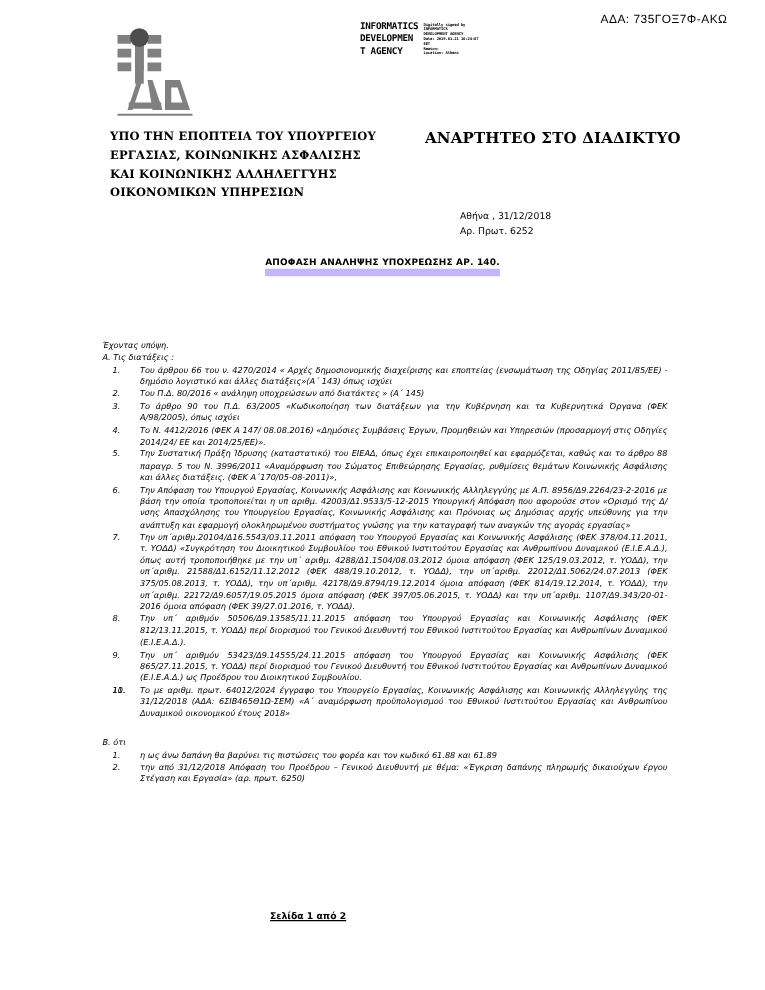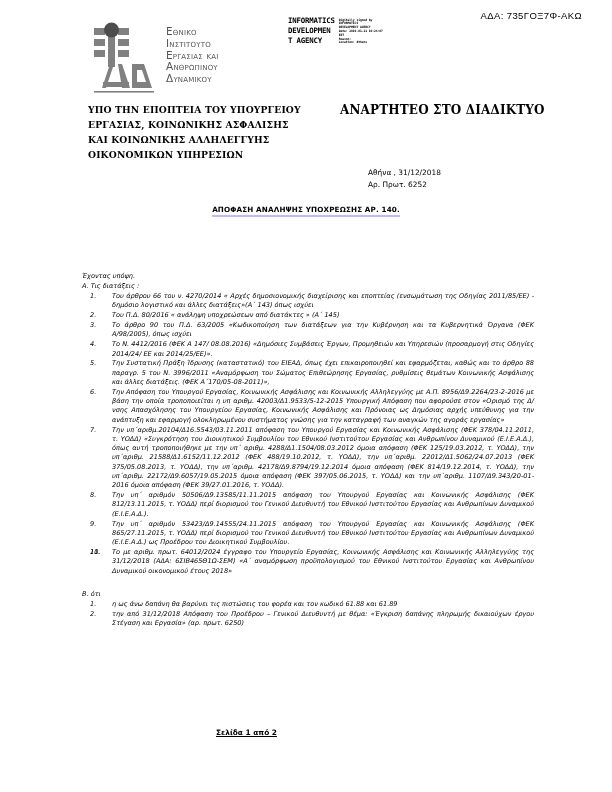--- a/index.html
+++ b/index.html
@@ -126,21 +126,21 @@
     left: 0;
     top: 205px;
     width: 612px;
     text-align: center;
     font-family: "DejaVu Sans", sans-serif;
     font-size: 7.2px;
     font-weight: bold;
     letter-spacing: 0.15px;
   }
   .doc-title span {
-    border-bottom: 2px solid #c4b5fd;
+    border-bottom: 6px solid #c4b5fd;
     padding-bottom: 0.5px;
   }
 
   
   .body-area {
     position: absolute;
     left: 82px;
     top: 228px;
     width: 452px;
     font-family: "DejaVu Sans", sans-serif;
@@ -217,27 +217,20 @@
           <circle cx="19.5" cy="10" r="7.5" fill="#4d4d4d"></circle>
           <path d="M10 68 L18 44 L22 44 L14 68 Z"></path>
           <path d="M26 44 L30 44 L38 68 L30 68 Z"></path>
           <rect x="11" y="62" width="26" height="5"></rect>
           <path d="M40 44 L52 44 L60 68 L40 68 Z"></path>
           <path d="M45 50 L50 50 L54 62 L45 62 Z" fill="#ffffff"></path>
           <rect x="2" y="71" width="60" height="1.6"></rect>
         </g>
       </svg>
     </div>
-    <div class="logo-text">
-      <div class="cap">Εθνικο</div>
-      <div class="cap">Ινστιτουτο</div>
-      <div class="cap">Εργασιασ και</div>
-      <div class="cap">Ανθρωπινου</div>
-      <div class="cap">Δυναμικου</div>
-    </div>
   </div>
 
   <div class="stamp">
     <div class="stamp-title">
       <div>INFORMATICS</div>
       <div>DEVELOPMEN</div>
       <div>T AGENCY</div>
     </div>
     <div class="stamp-sig">
       <div>Digitally signed by</div>

